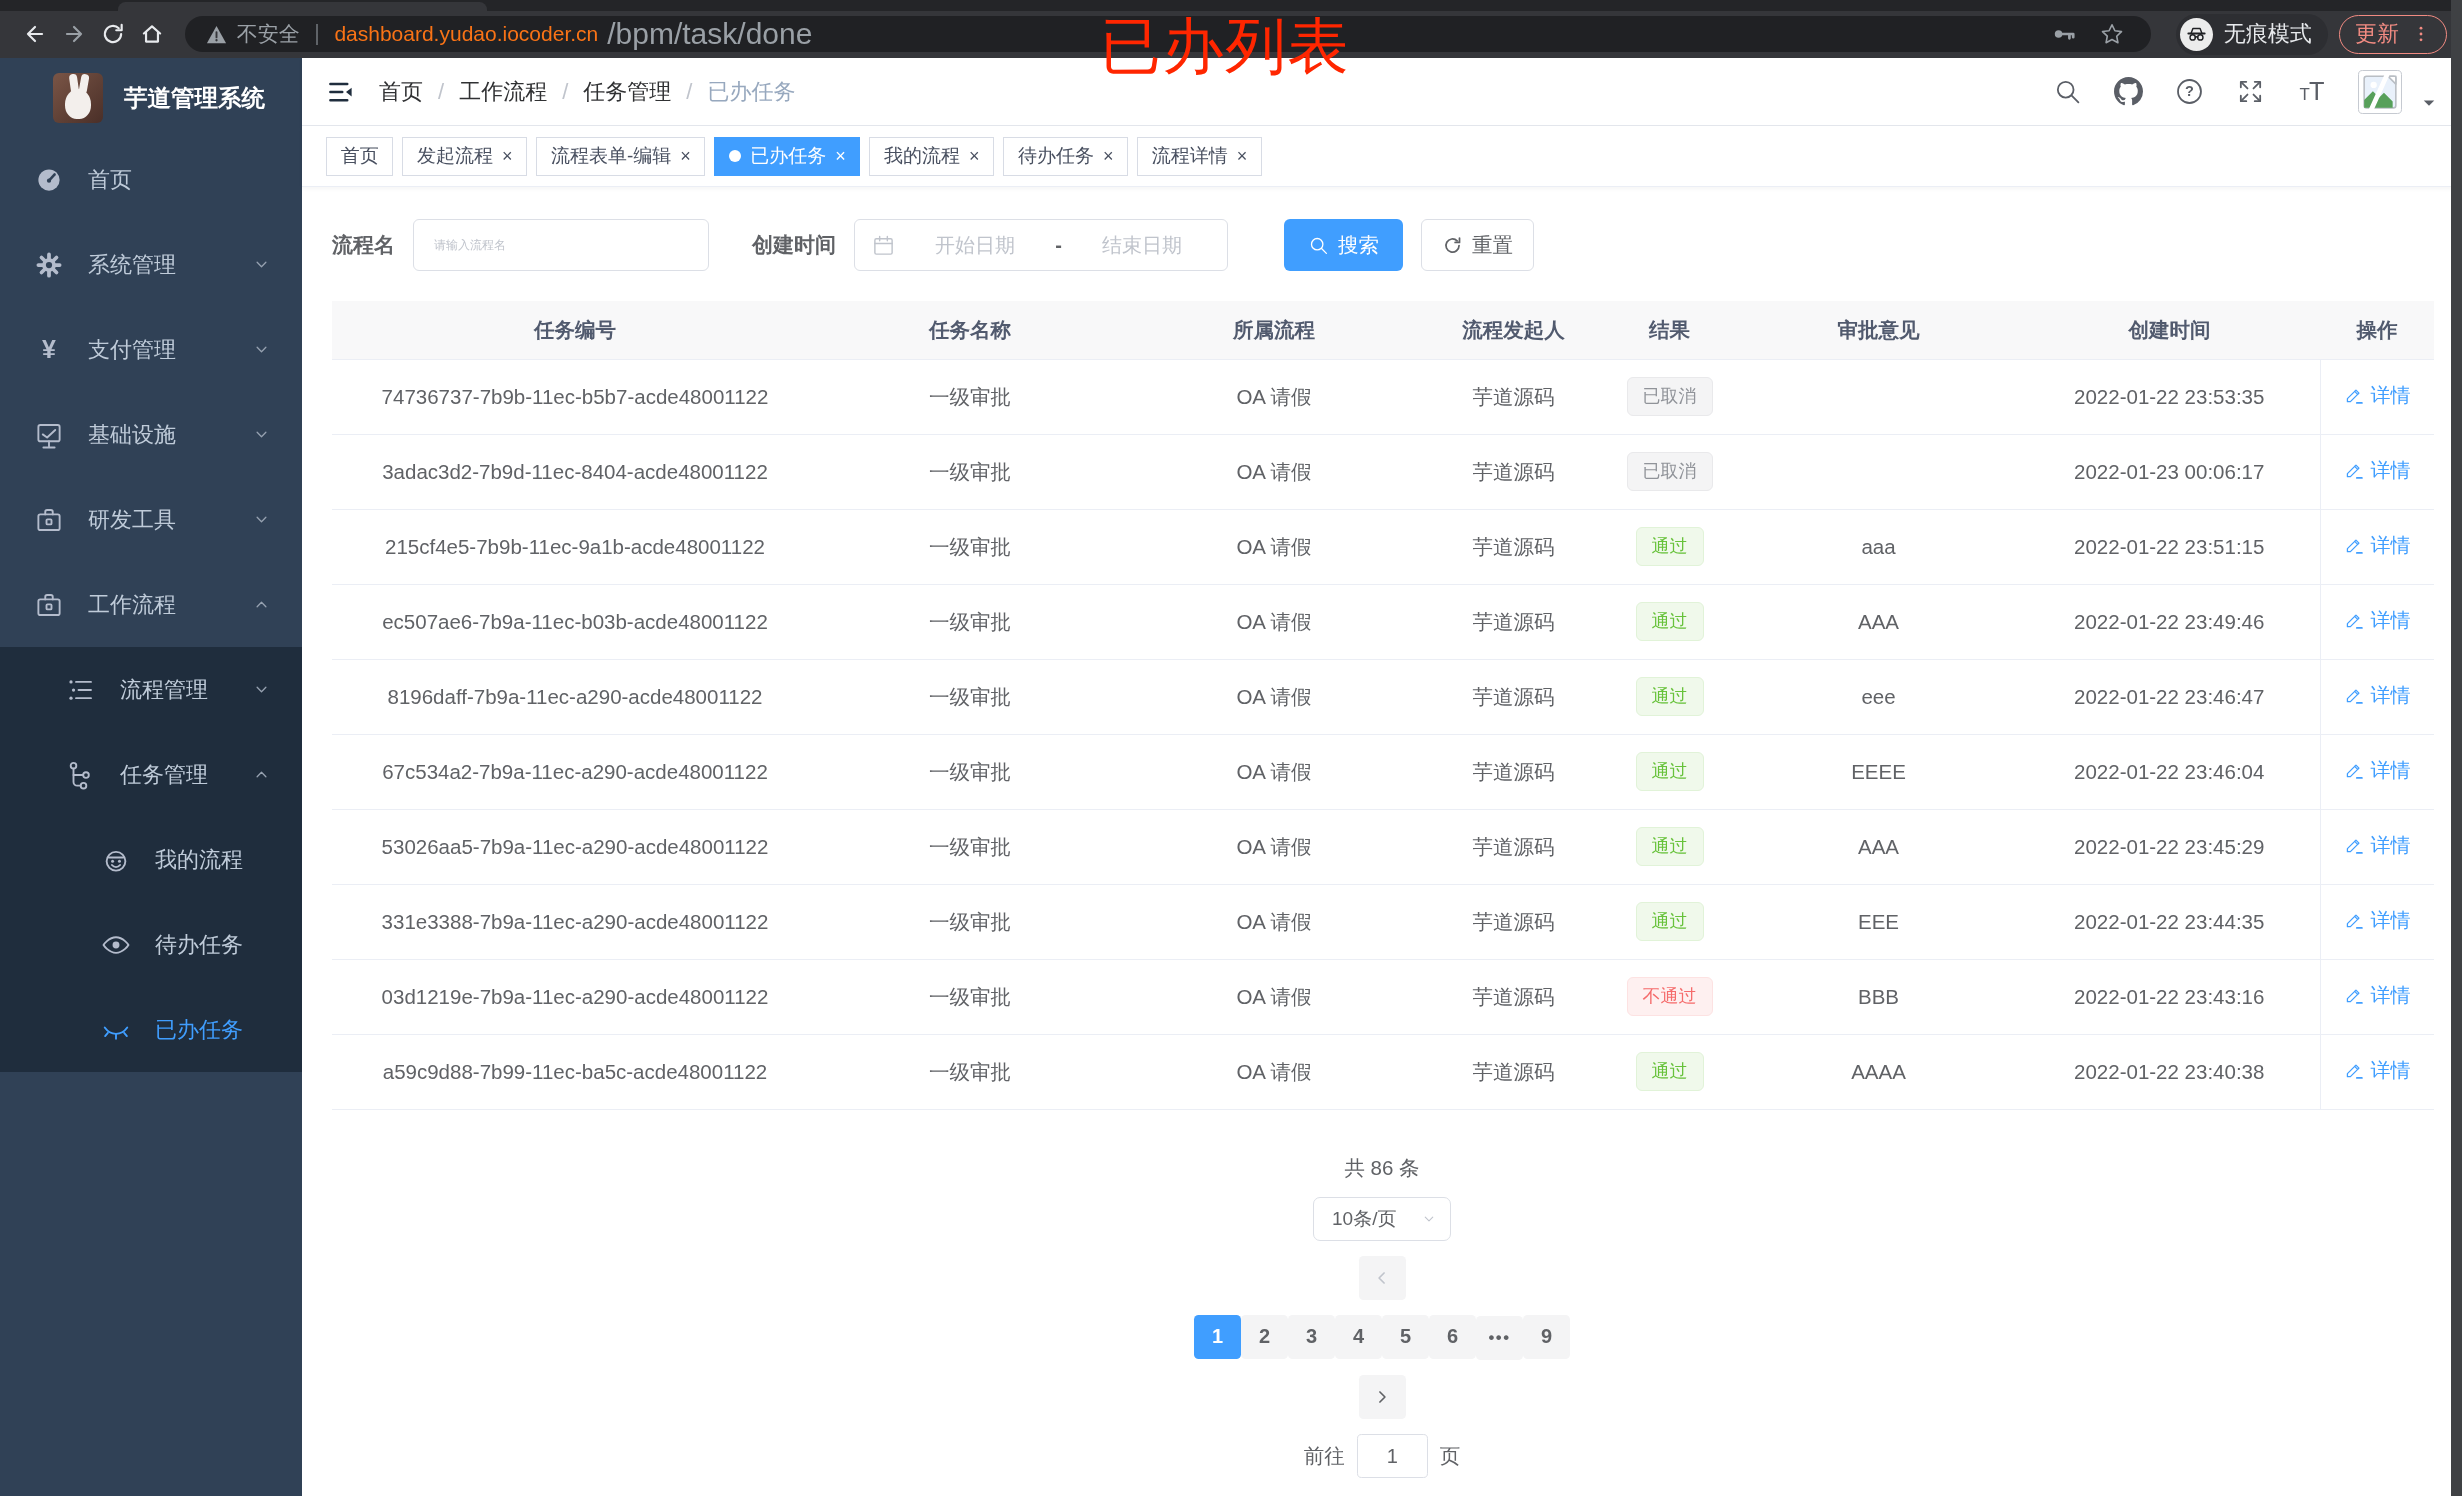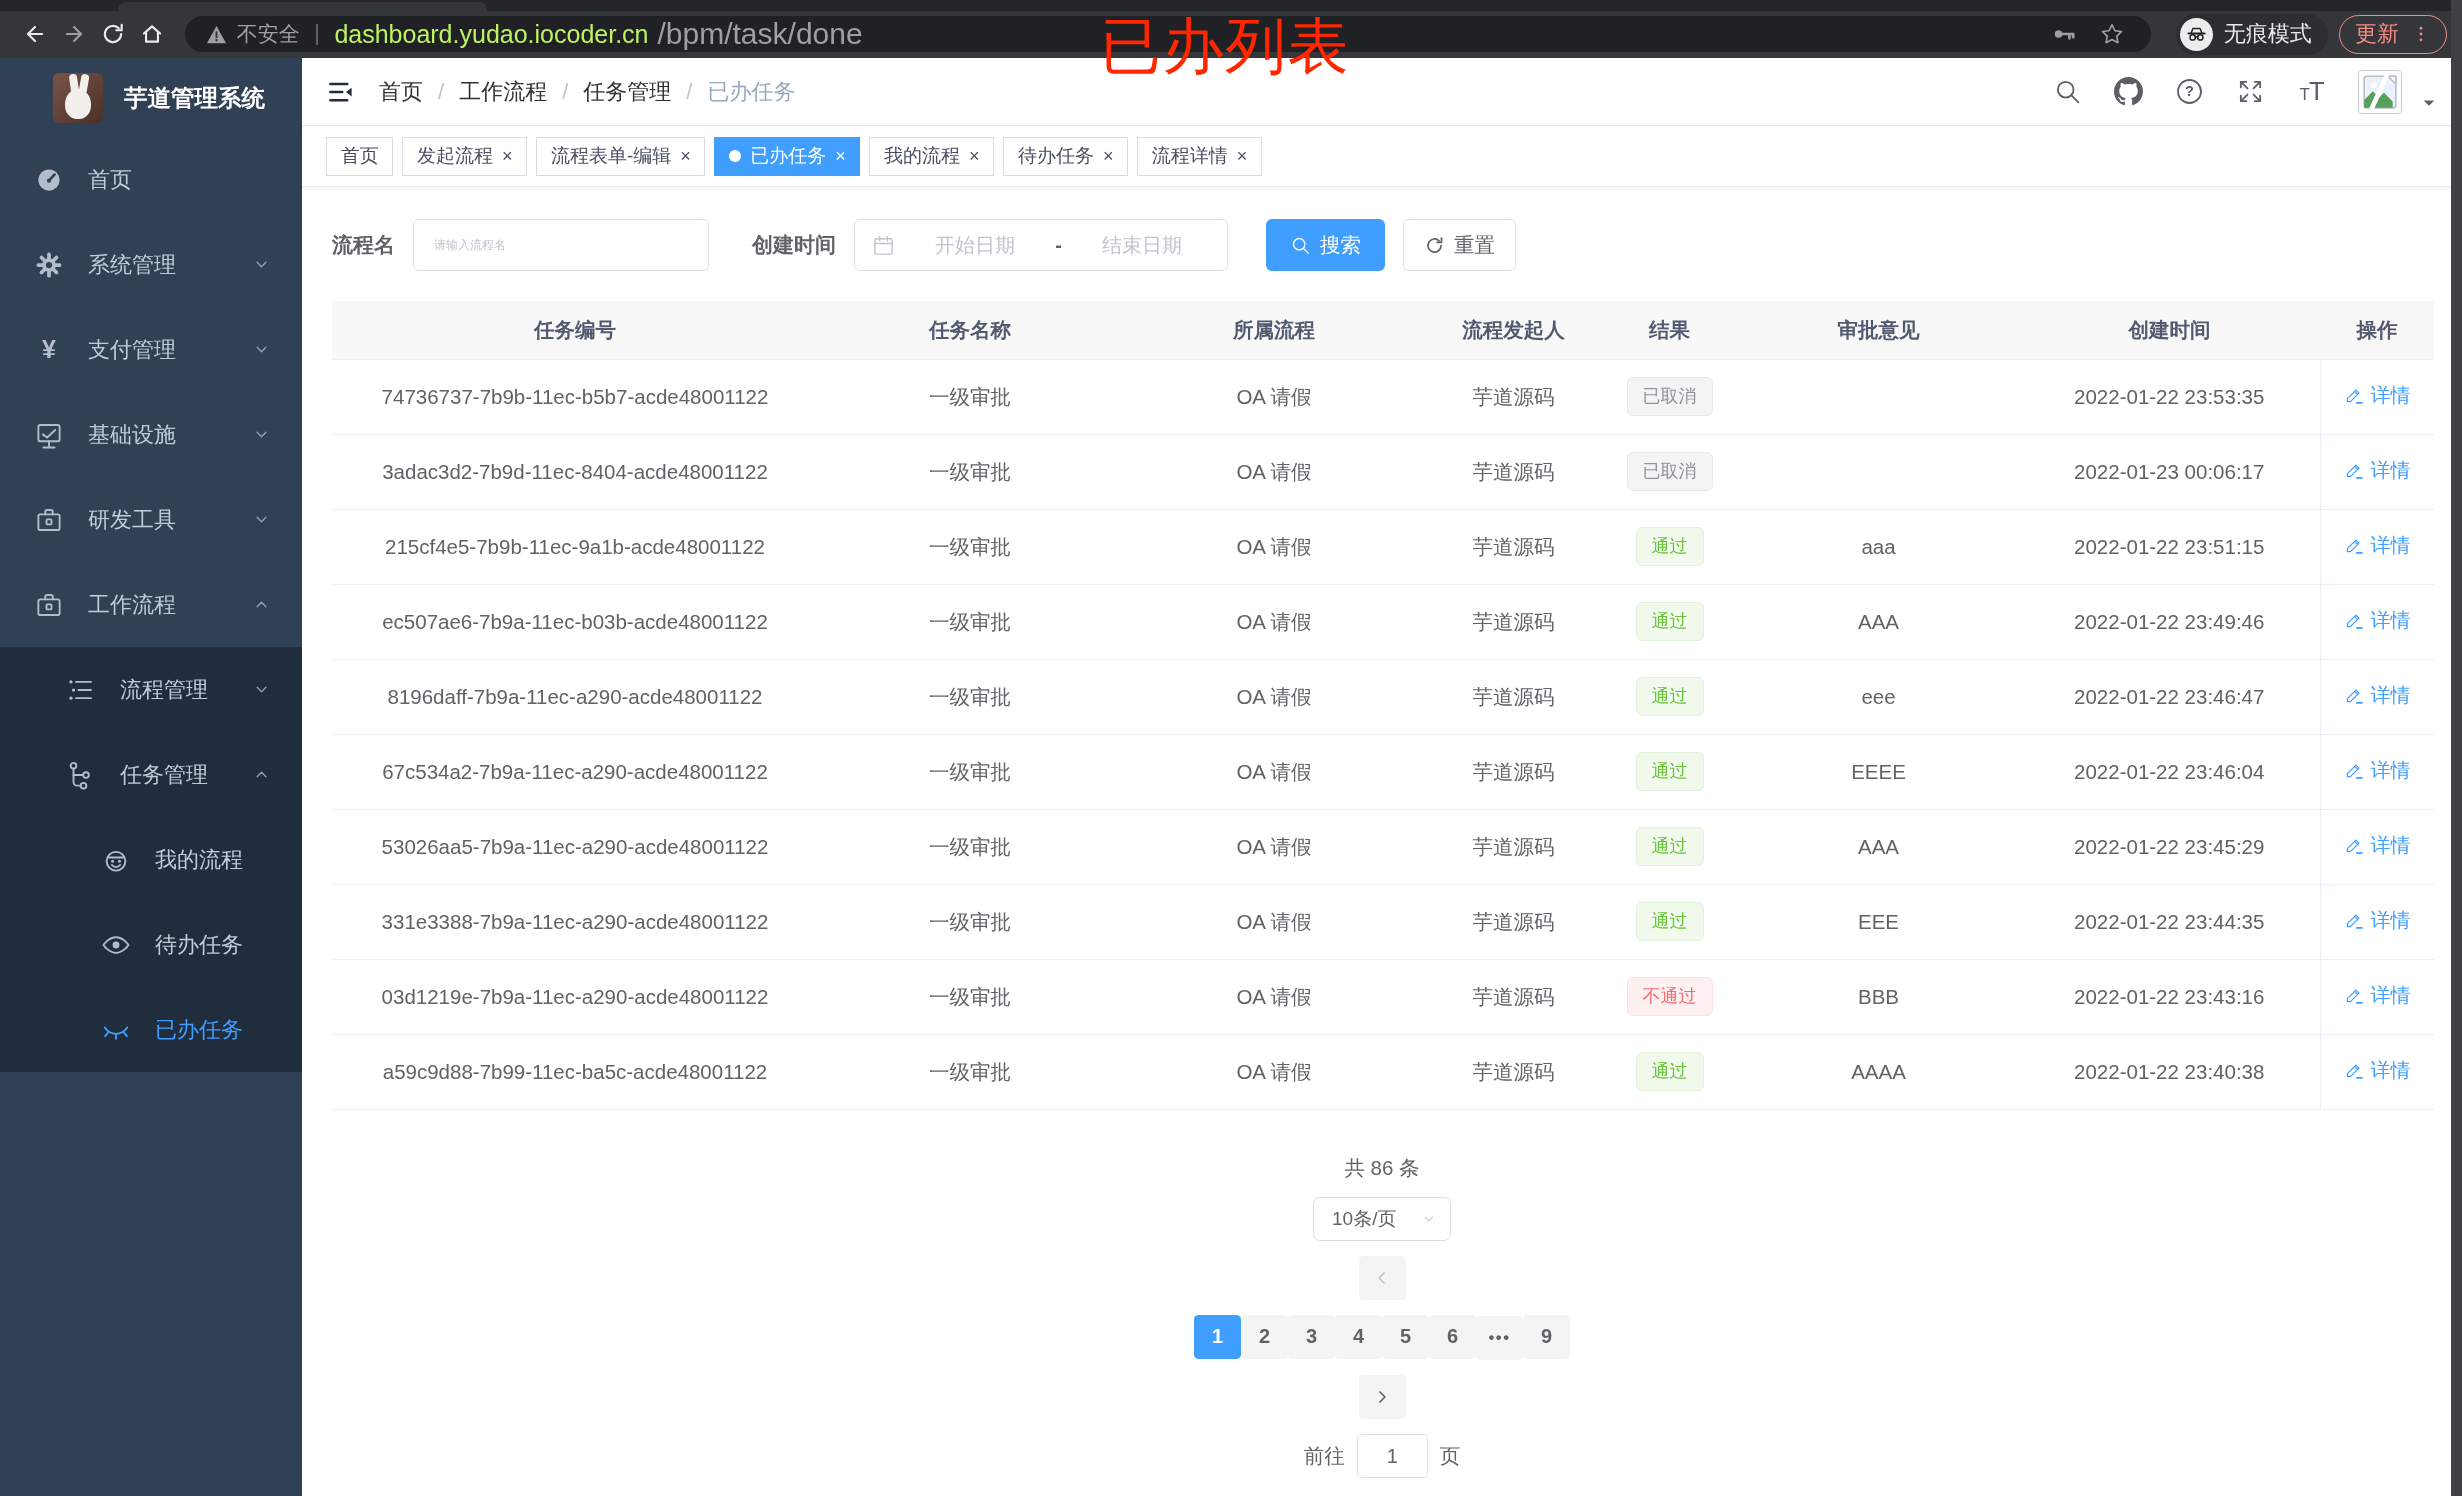--- a/index.html
+++ b/index.html
@@ -11,21 +11,21 @@
   .chrome { height:58px; background:#35363a; position:relative; z-index:10; }
   .tabstrip { height:10.6px; background:#242528; position:relative; }
   .active-browser-tab { position:absolute; left:118px; top:1.5px; width:369px; height:9px; background:#35363a; border-radius:7.6px 7.6px 0 0; }
   .toolbar { height:47px; display:flex; align-items:center; padding:0 15px; }
   .tb-ic { width:39px; height:39px; display:flex; align-items:center; justify-content:center; color:#e8eaed; flex-shrink:0; }
   .tb-ic svg { width:26px; height:26px; }
   .tb-ic.dim { color:#9aa0a6; }
   .addr { flex:1; height:36px; background:#202124; border-radius:18px; display:flex; align-items:center; margin:0 13.7px; padding:0 20px; gap:9px; font-size:21px; color:#9aa0a6; min-width:0; }
   .addr .warn svg { width:23px; height:23px; }
   .addr .vdiv { width:1.5px; height:21px; background:#5f6368; margin:0 7.6px; }
-  .addr .host { color:#bef264; font-size:25px; }
+  .addr .host { color:#f97316; font-size:21px; }
   .addr .path { color:#9aa0a6; font-size:30px; }
   .addr-spacer { flex:1; }
   .addr .mini { color:#9aa0a6; }
   .incog { height:41px; border-radius:20.5px; background:#2d2e32; display:flex; align-items:center; gap:10.6px; padding:0 16.7px 0 4.6px; color:#e8eaed; font-size:22px; margin:0 10.6px; flex-shrink:0; }
   .incog-circ { width:33px; height:33px; border-radius:50%; background:#ececec; color:#202124; display:flex; align-items:center; justify-content:center; }
   .incog-circ svg { width:23px; height:23px; }
   .update-btn { height:39px; border:1.5px solid #f28b82; border-radius:20px; color:#f28b82; display:flex; align-items:center; gap:12px; padding:0 15px; font-size:22px; flex-shrink:0; }
   .update-btn svg { width:20px; height:20px; }
 
   
@@ -84,21 +84,21 @@
   .f-label { font-weight:700; margin-right:18px; white-space:nowrap; }
   .name-input { width:296px; height:52px; border:0.8px solid #dcdfe6; border-radius:6px; padding:0 20px; font-size:12px; color:#606266; outline:none; font-family:inherit; }
   .name-input::placeholder { color:#c0c4cc; }
   .gap1 { width:43px; }
   .date-range { width:374px; height:52px; border:0.8px solid #dcdfe6; border-radius:6px; display:flex; align-items:center; padding:0 16.7px; gap:12px; font-size:20px; color:#c0c4cc; }
   .date-range .cal-ic { color:#c0c4cc; } .date-range .cal-ic svg { width:23px; height:23px; }
   .date-range .dr-start, .date-range .dr-end { flex:1; text-align:center; }
   .date-range .dr-sep { color:#606266; font-weight:700; }
   .btn { height:52px; border-radius:6px; display:inline-flex; align-items:center; gap:9px; font-size:20.5px; padding:0 23px; cursor:pointer; border:0.8px solid transparent; }
   .btn svg { width:21px; height:21px; }
-  .btn-search { background:#409eff; color:#fff; margin-left:38px; }
+  .btn-search { background:#409eff; color:#fff; margin-left:56px; }
   .btn-reset { background:#fff; color:#606266; border-color:#dcdfe6; margin-left:18px; padding:0 20px; }
 
   
   table.grid { margin-top:30px; width:100%; border-collapse:collapse; table-layout:fixed; }
   table.grid th { height:58px; background:#f8f8f9; color:#515a6e; font-weight:600; font-size:20.5px; text-align:center; border-bottom:0.8px solid #ebeef5; }
   table.grid td { height:75px; text-align:center; font-size:20.5px; color:#606266; border-bottom:0.8px solid #ebeef5; overflow:hidden; white-space:nowrap; }
   table.grid th.op-col, table.grid td.op-col { border-left:0.8px solid #ebeef5; }
   .badge { display:inline-block; padding:9px 15px; border-radius:6px; font-size:18px; border:0.8px solid; line-height:1.1; }
   .tag-info { background:#f4f4f5; border-color:#e9e9eb; color:#909399; }
   .tag-success { background:#f0f9eb; border-color:#e1f3d8; color:#67c23a; }

